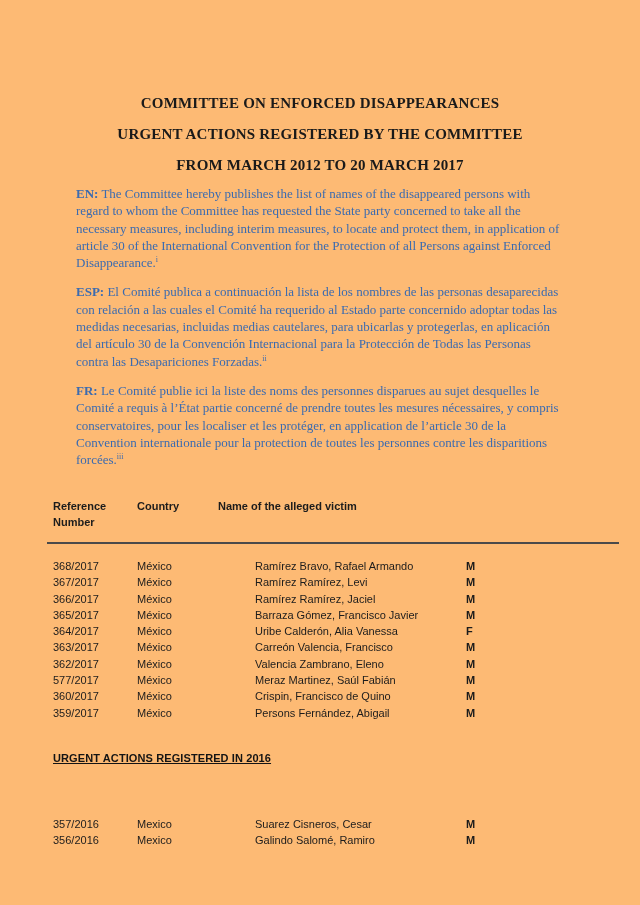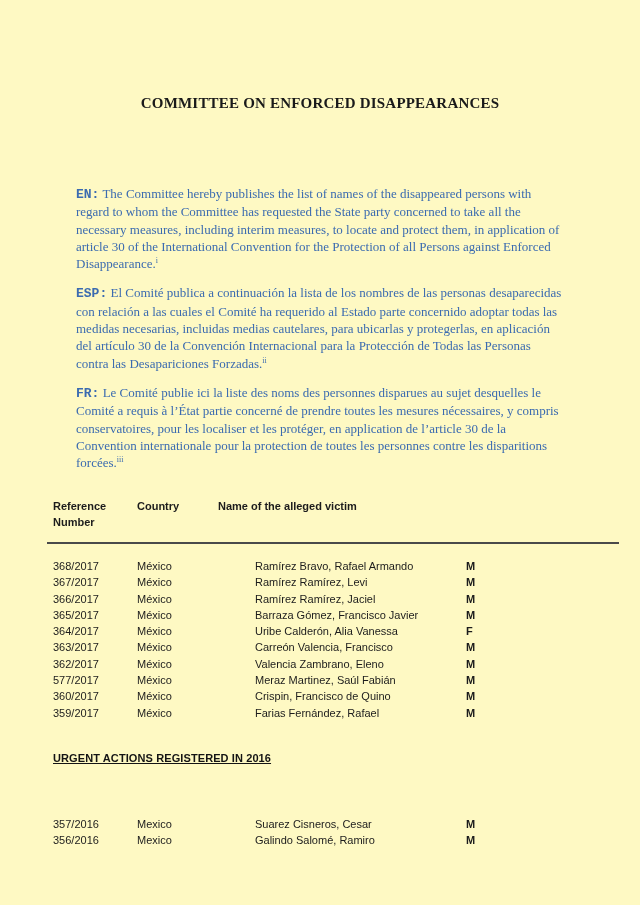--- a/index.html
+++ b/index.html
@@ -3,21 +3,21 @@
 <meta charset="utf-8">
 <style>
   html,body { margin:0; padding:0; }
   body {
     width:640px; height:905px;
     background:#ffffff;
     position:relative;
     overflow:hidden;
     font-family:"Liberation Serif", serif;
   }
-  .page { position:absolute; inset:0; background:#fef9c3; }
+  .page { position:absolute; inset:0; background:#fdba74; }
 
   
   .title-block {
     position:absolute; top:88px; left:0; right:0;
     text-align:center;
     font-weight:bold;
     font-size:15px;
     line-height:31px;
     color:#1a1a1a;
     letter-spacing:0.2px;
@@ -28,21 +28,21 @@
   .paragraphs {
     position:absolute; top:185px; left:76px; width:540px;
     font-size:13px;
     line-height:17.3px;
   }
   .para {
     margin:0 0 12px 0;
     white-space:pre-line;
     color:#3b6bb0;
   }
-  .para .lead { font-weight:bold;font-family:Liberation Mono, monospace; }
+  .para .lead { font-weight:bold; }
   .para sup { font-size:8px; line-height:0; vertical-align:super; }
 
   
   .table-head {
     position:absolute; top:498px; left:53px; right:20px; height:46px;
     font-family:"Liberation Sans", sans-serif;
     font-size:11px; font-weight:bold;
     color:#1c1c1c;
     line-height:16px;
   }
@@ -82,20 +82,22 @@
     letter-spacing:0.1px;
   }
 </style>
 </head>
 <body>
 
 <div class="page">
 
   <div class="title-block">
     <span class="title-line">COMMITTEE ON ENFORCED DISAPPEARANCES</span>
+    <span class="title-line">URGENT ACTIONS REGISTERED BY THE COMMITTEE</span>
+    <span class="title-line">FROM MARCH 2012 TO 20 MARCH 2017</span>
   </div>
 
   <div class="paragraphs">
     <p class="para"><span class="lead">EN:</span><span> The Committee hereby publishes the list of names of the disappeared persons with
 regard to whom the Committee has requested the State party concerned to take all the
 necessary measures, including interim measures, to locate and protect them, in application of
 article 30 of the International Convention for the Protection of all Persons against Enforced
 Disappearance.</span><sup>i</sup></p>
     <p class="para"><span class="lead">ESP:</span><span> El Comité publica a continuación la lista de los nombres de las personas desaparecidas
 con relación a las cuales el Comité ha requerido al Estado parte concernido adoptar todas las
@@ -179,21 +181,21 @@
       <div class="trow">
         <span class="c-ref">360/2017</span>
         <span class="c-country">México</span>
         <span class="c-name">Crispin, Francisco de Quino</span>
         <span class="c-gender">M</span>
       </div>
 
       <div class="trow">
         <span class="c-ref">359/2017</span>
         <span class="c-country">México</span>
-        <span class="c-name">Farias Fernández, Rafael</span>
+        <span class="c-name">Persons Fernández, Abigail</span>
         <span class="c-gender">M</span>
       </div>
 
     </div>
 
   <div class="section-2016">URGENT ACTIONS REGISTERED IN 2016</div>
 
   <div class="trows trows-2016">
 
       <div class="trow">

